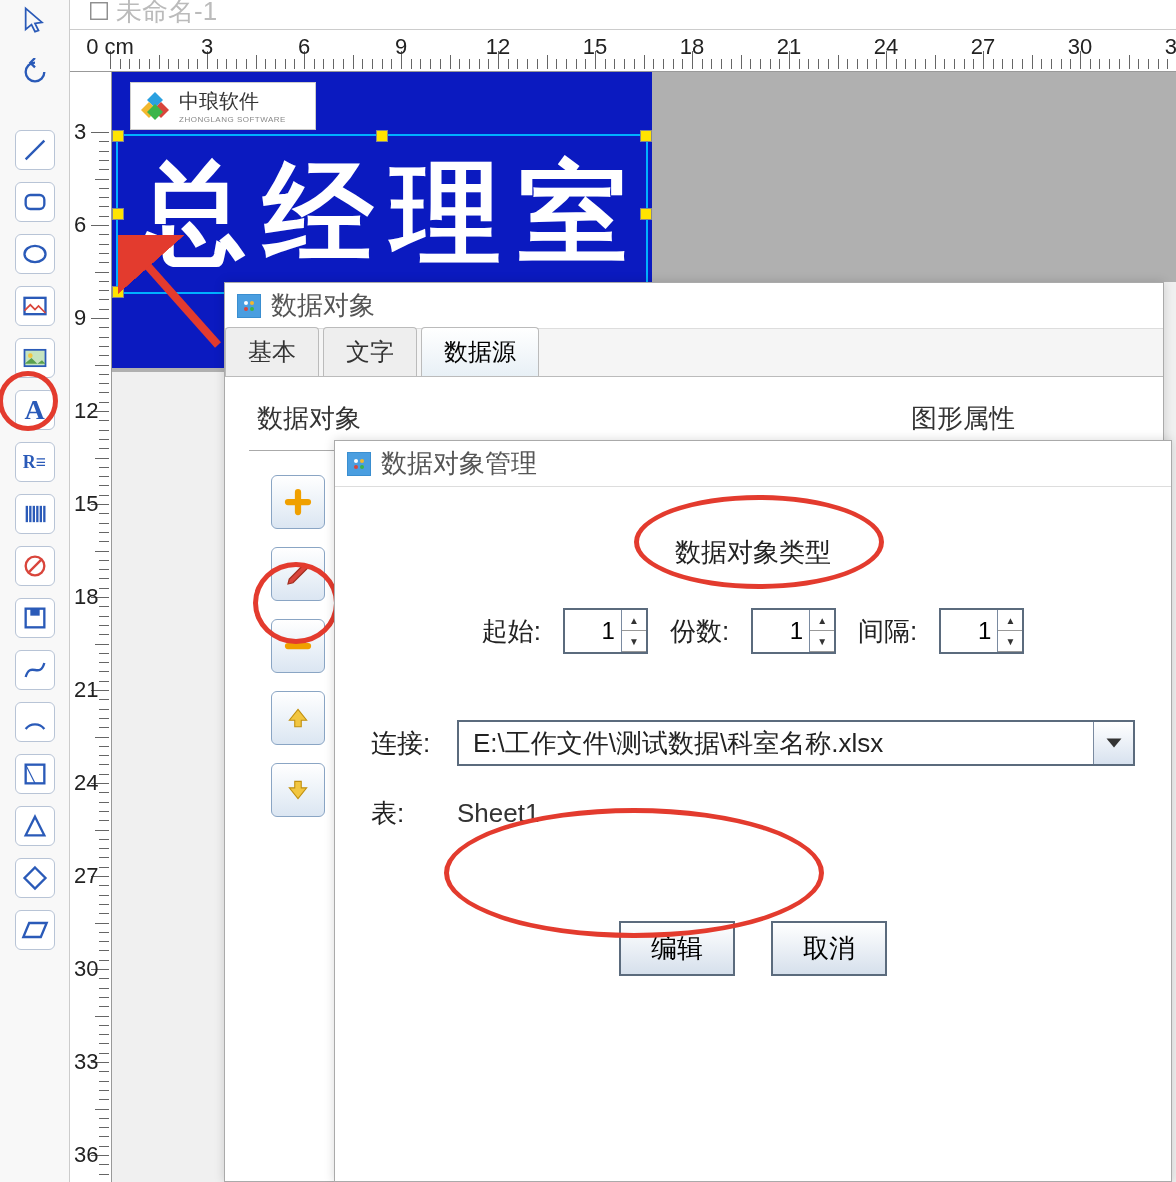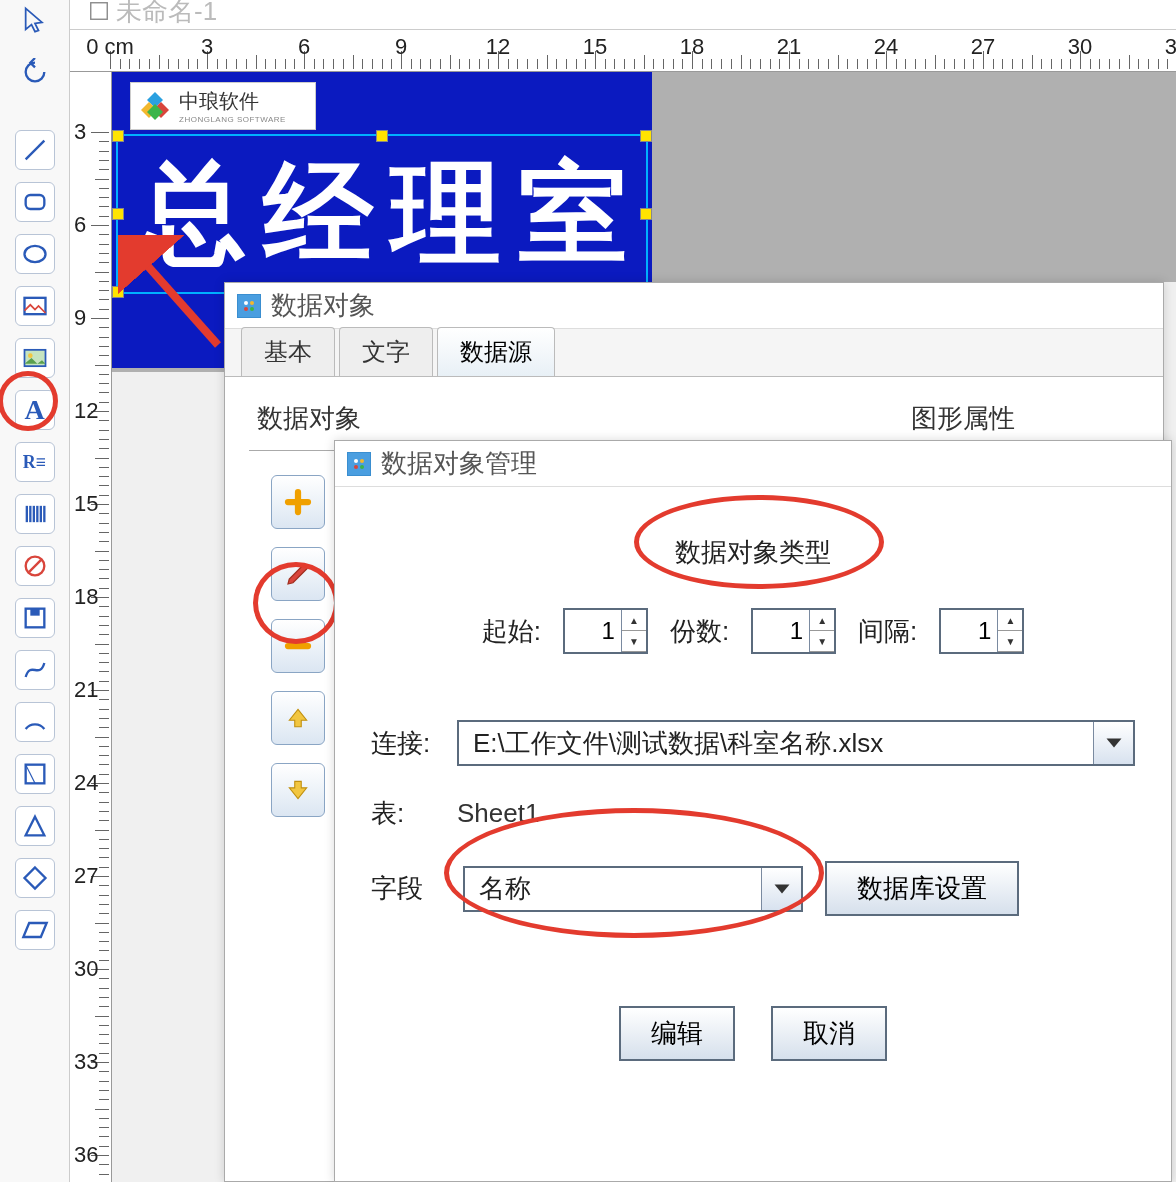--- a/index.html
+++ b/index.html
@@ -208,21 +208,20 @@
 .dialog-title-text {
   font-size: 26px;
   color: #555;
 }
 .tabs-row {
   height: 48px;
   background: #f5f5f5;
   border-bottom: 1px solid #bbb;
   display: flex;
   align-items: flex-end;
-  padding-left: 16px;
   gap: 4px;
 }
 .tab {
   padding: 8px 22px;
   font-size: 24px;
   color: #333;
   background: #eee;
   border: 1px solid #bbb;
   border-bottom: none;
   border-radius: 4px 4px 0 0;
@@ -897,32 +896,20 @@
             </svg>
           </div>
       </div>
     </div>
 
     <div class="form-row">
       <span class="form-label" style="min-width:70px;">表:</span>
       <span>Sheet1</span>
     </div>
 
-    <div class="form-row" style="gap:22px;">
-      <span class="form-label" style="min-width:70px;">字段</span>
-      <div class="combo" style="width:340px;">
-        <span class="combo-text" style="flex:1;">名称</span>
-        <div class="combo-arrow">
-            <svg viewBox="0 0 12 12">
-              <path d="M1 3l5 6 5-6z" fill="#333"></path>
-            </svg>
-          </div>
-      </div>
-      <button class="rect-btn">数据库设置</button>
-    </div>
 
     <div class="bottom-btns">
       <button class="rect-btn">编辑</button>
       <button class="rect-btn">取消</button>
     </div>
 
   </div>
 </div>
 
 <div class="highlight-oval-1"></div>

